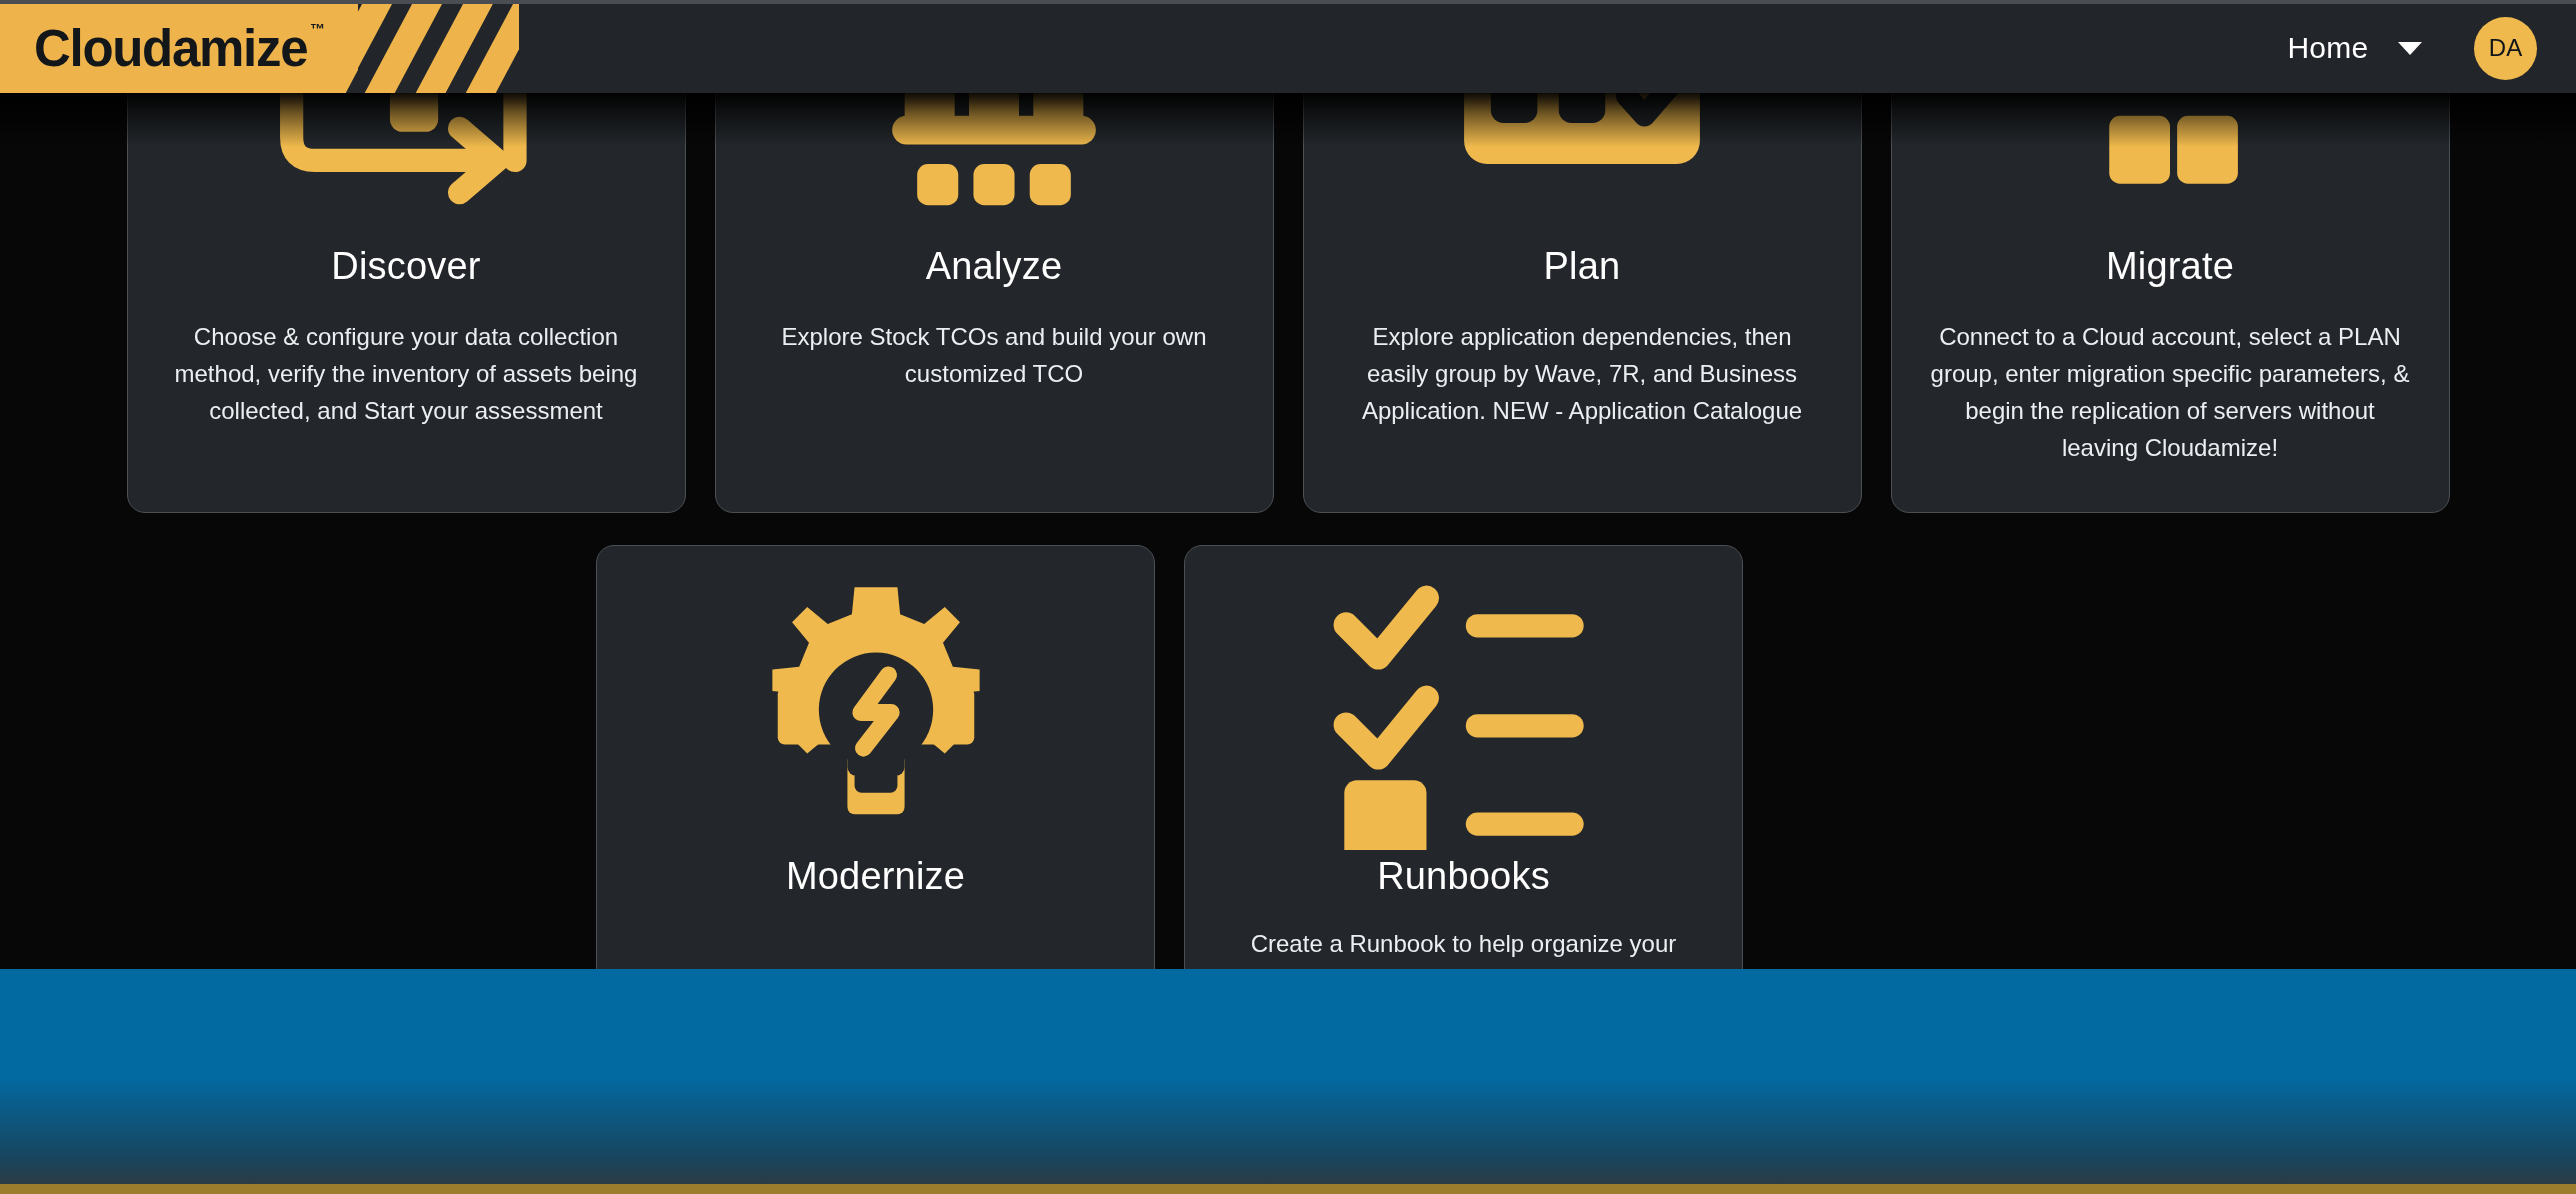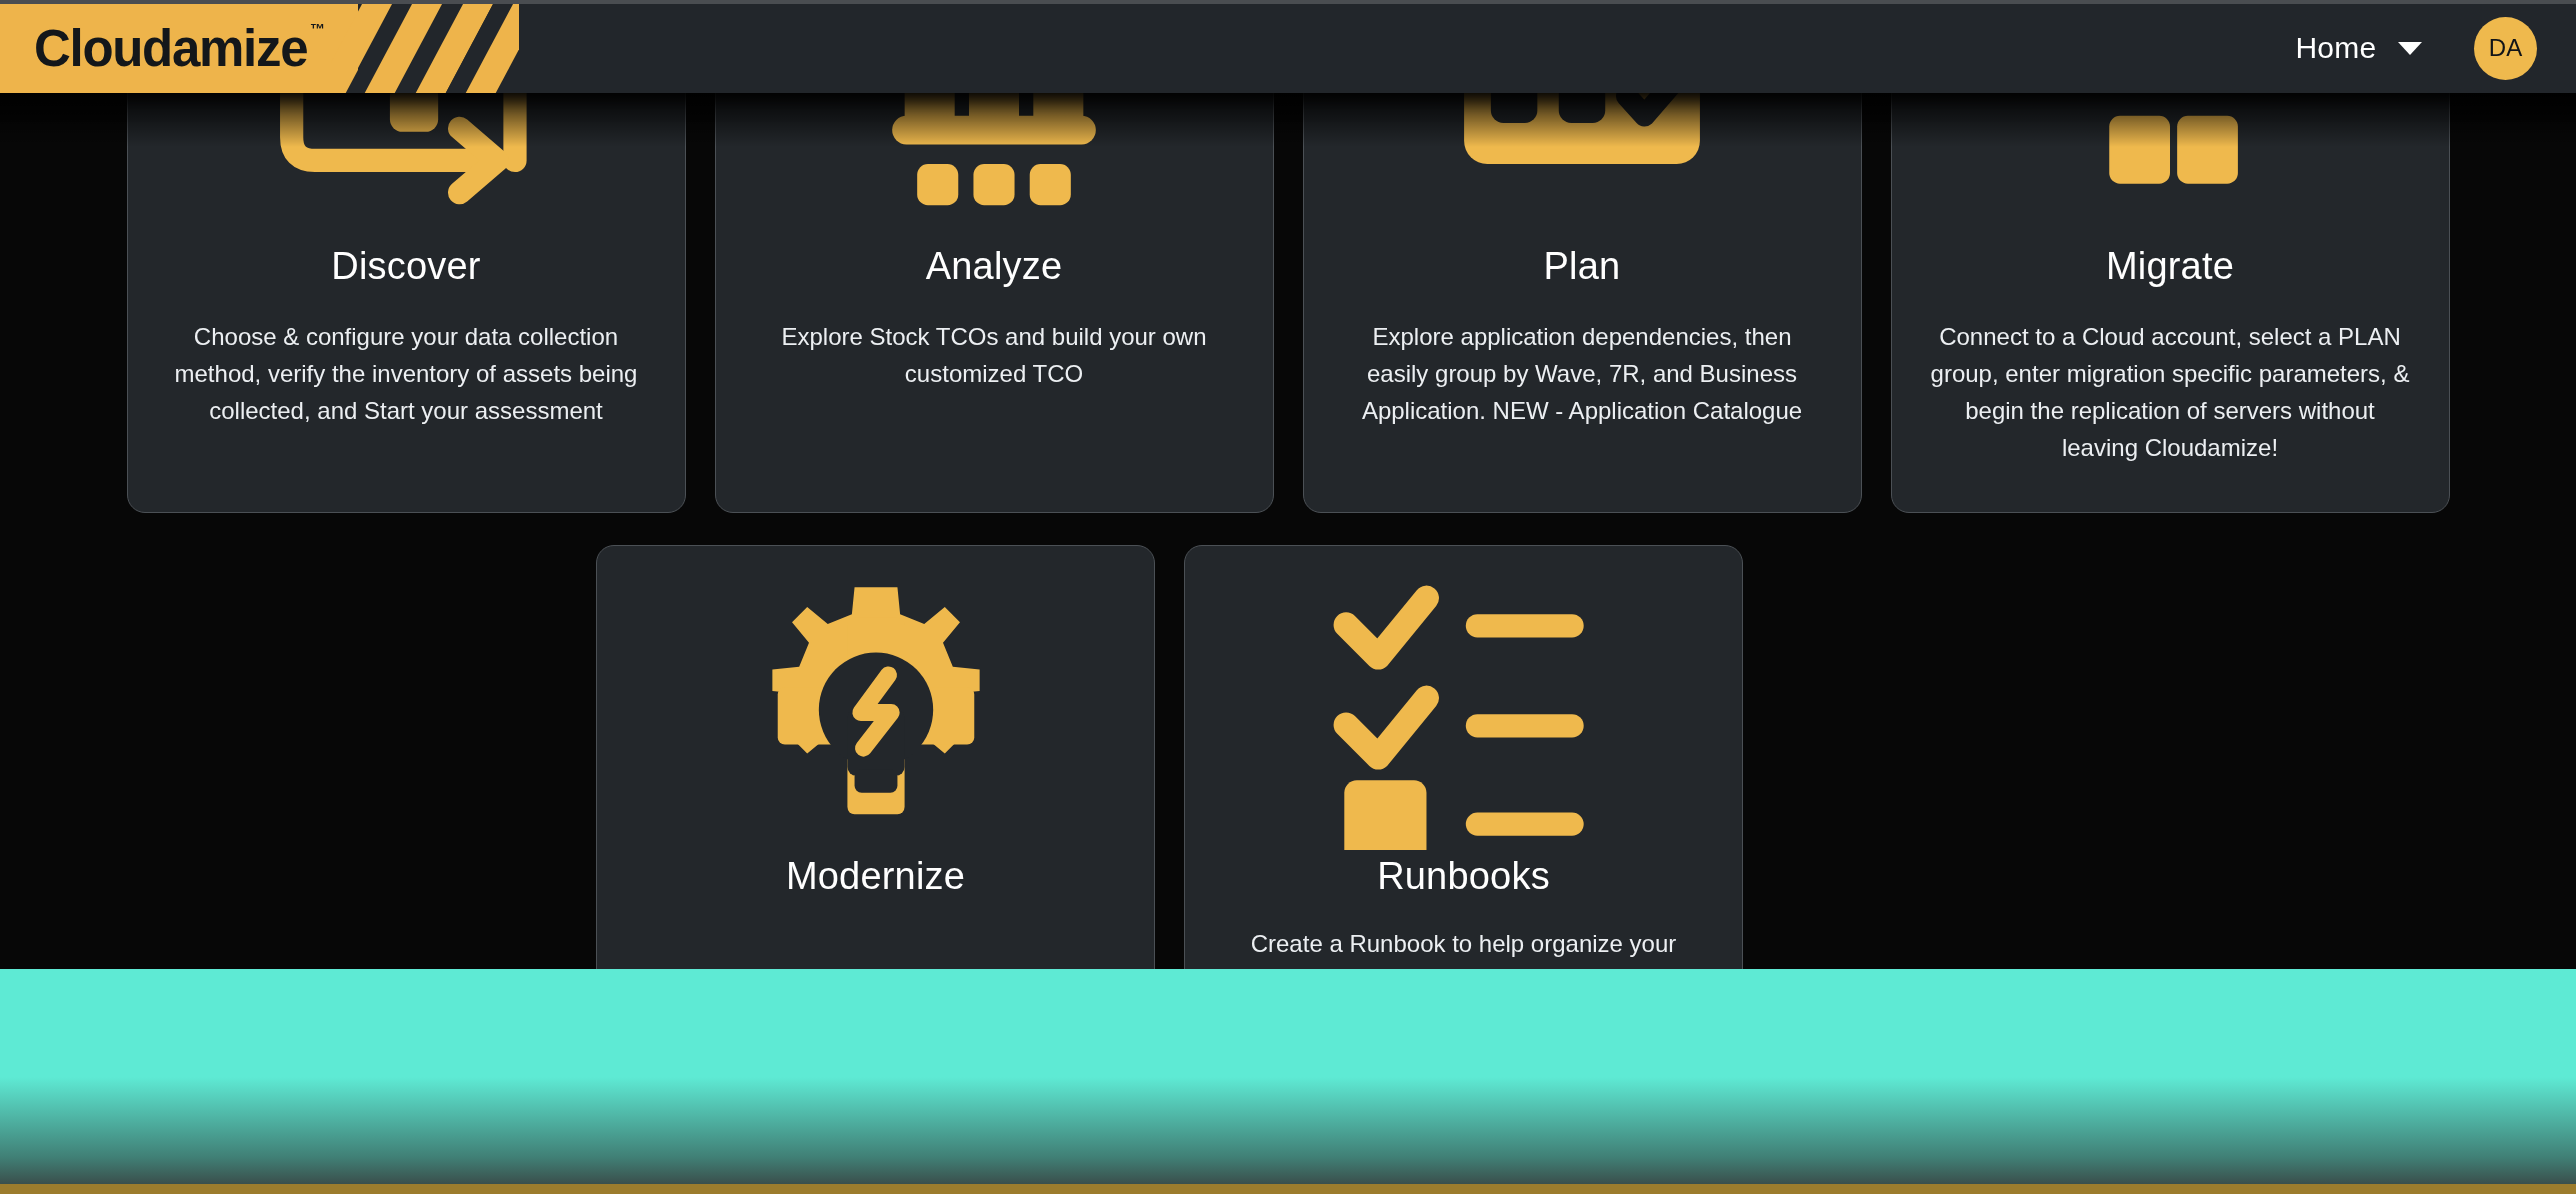--- a/index.html
+++ b/index.html
@@ -8,21 +8,21 @@
     width:2576px; height:1195px;
     background:#060606;
     font-family:"Liberation Sans", sans-serif;
     overflow:hidden;
   }
 
   
   #app {
     position:relative;
     width:2576px; height:1195px;
-    background:#5eead4;
+    background:#0369a1;
     overflow:hidden;
   }
 
   
   .top-hairline{
     position:absolute; top:0; left:0; width:2576px; height:3.6px;
     background:#4a4d51;
     z-index:60;
   }
 
@@ -83,21 +83,21 @@
   }
 
   .header-spacer{ flex:1 1 auto; }
 
   .nav-right{
     display:flex; align-items:center;
     gap:0px;
     margin-right:39px;
   }
   .nav-home{
-    display:flex; align-items:center; gap:22px;
+    display:flex; align-items:center; gap:30px;
     padding:9px 19.7px;
     cursor:pointer;
   }
   .nav-home-label{
     font-size:30px; color:#ffffff; font-weight:400;
     letter-spacing:0.2px;
   }
   .caret{
     width:0; height:0;
     border-left:12.5px solid transparent;

